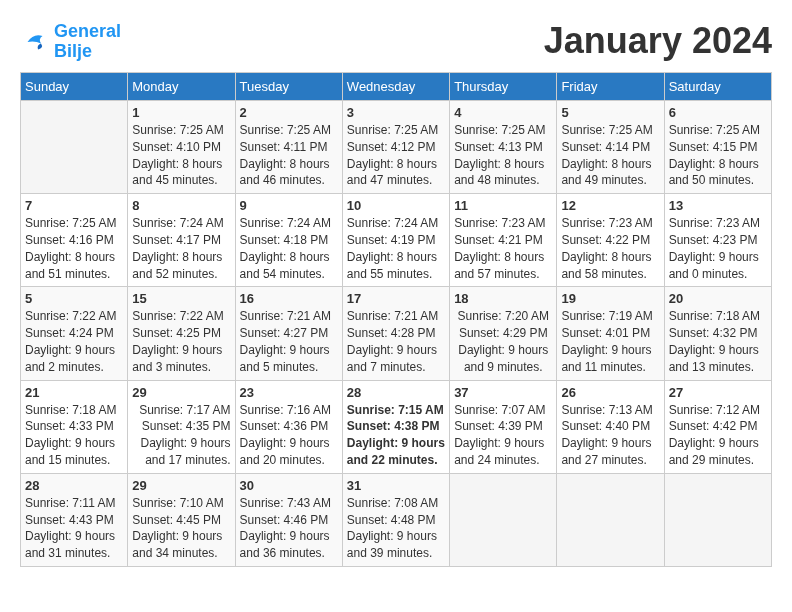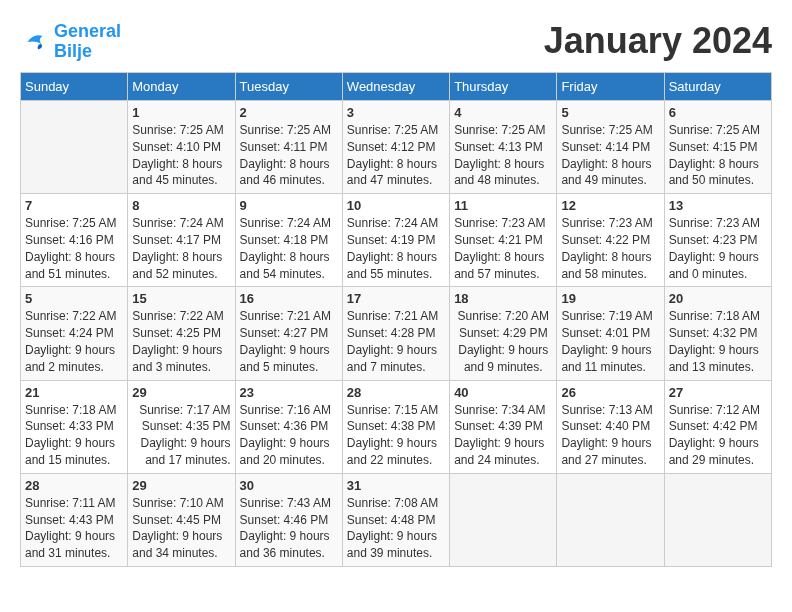--- a/index.html
+++ b/index.html
@@ -263,27 +263,27 @@
 Daylight: 9 hours and 17 minutes.</div>
         </td>
         <td>
           <span class="day-number">23</span>
           <div class="day-info" style="white-space: pre-line;">Sunrise: 7:16 AM
 Sunset: 4:36 PM
 Daylight: 9 hours and 20 minutes.</div>
         </td>
         <td>
           <span class="day-number">28</span>
-          <div class="day-info" style="white-space: pre-line;">Sunrise: 7:15 AM
+          <div class="day-info" style="white-space: pre-line; font-weight: bold;">Sunrise: 7:15 AM
 Sunset: 4:38 PM
 Daylight: 9 hours and 22 minutes.</div>
         </td>
         <td>
-          <span class="day-number">40</span>
-          <div class="day-info" style="white-space: pre-line;">Sunrise: 7:34 AM
+          <span class="day-number">37</span>
+          <div class="day-info" style="white-space: pre-line;">Sunrise: 7:07 AM
 Sunset: 4:39 PM
 Daylight: 9 hours and 24 minutes.</div>
         </td>
         <td>
           <span class="day-number">26</span>
           <div class="day-info" style="white-space: pre-line;">Sunrise: 7:13 AM
 Sunset: 4:40 PM
 Daylight: 9 hours and 27 minutes.</div>
         </td>
         <td>

